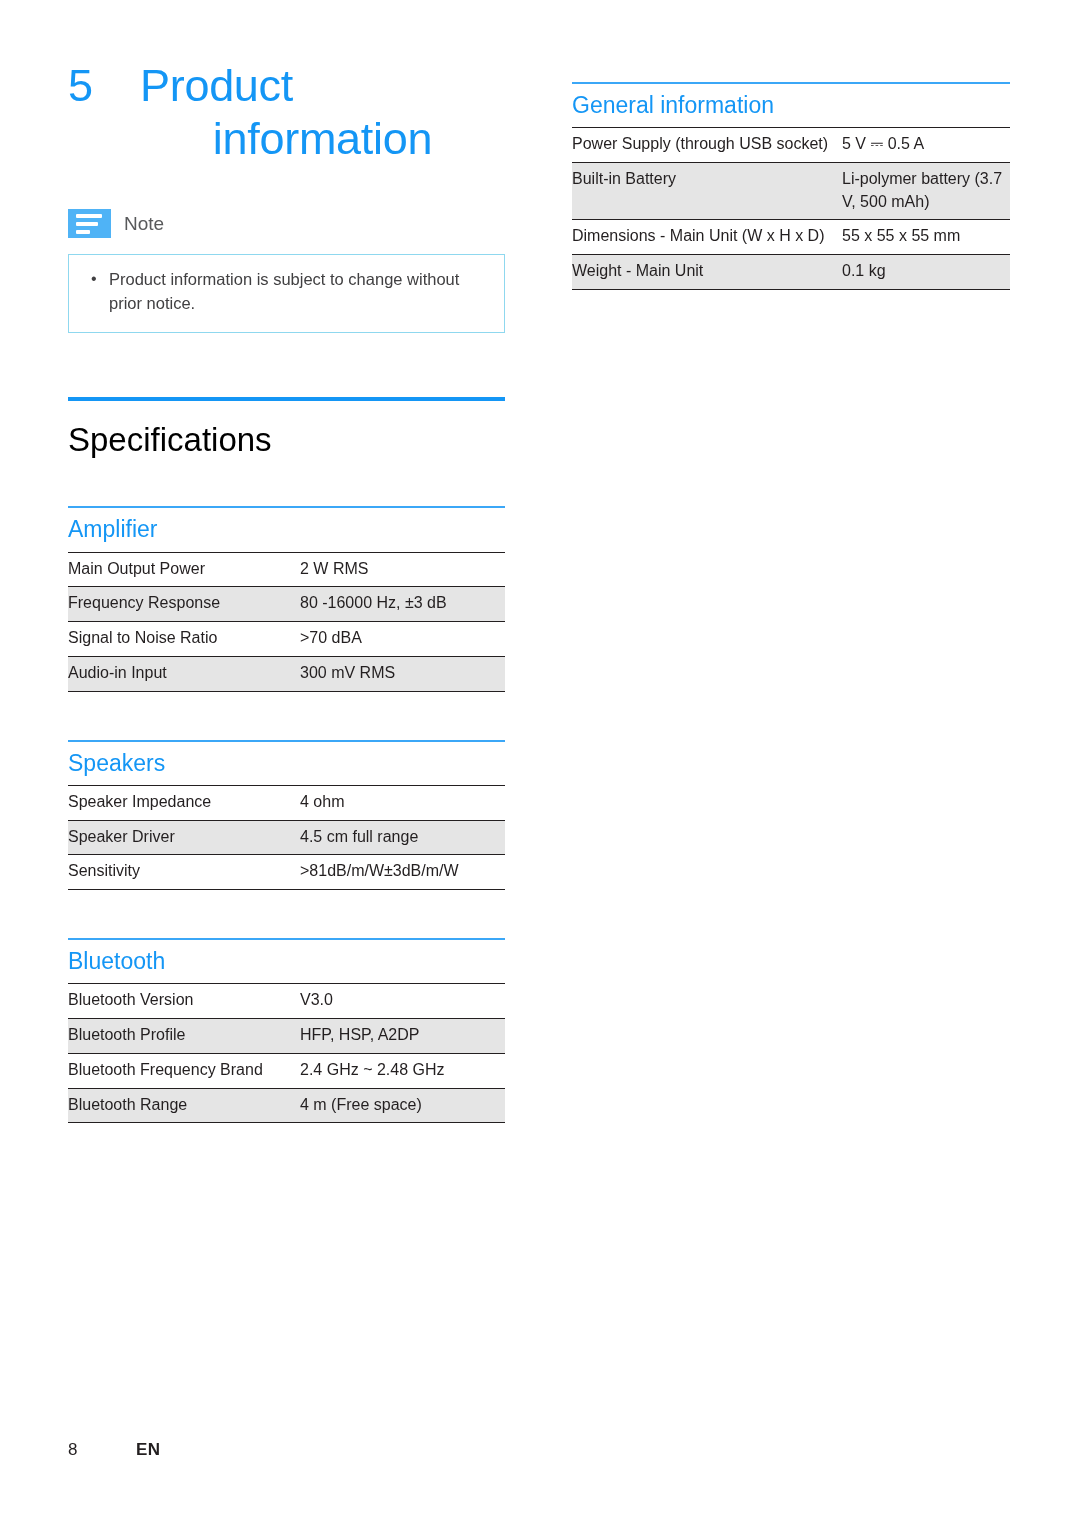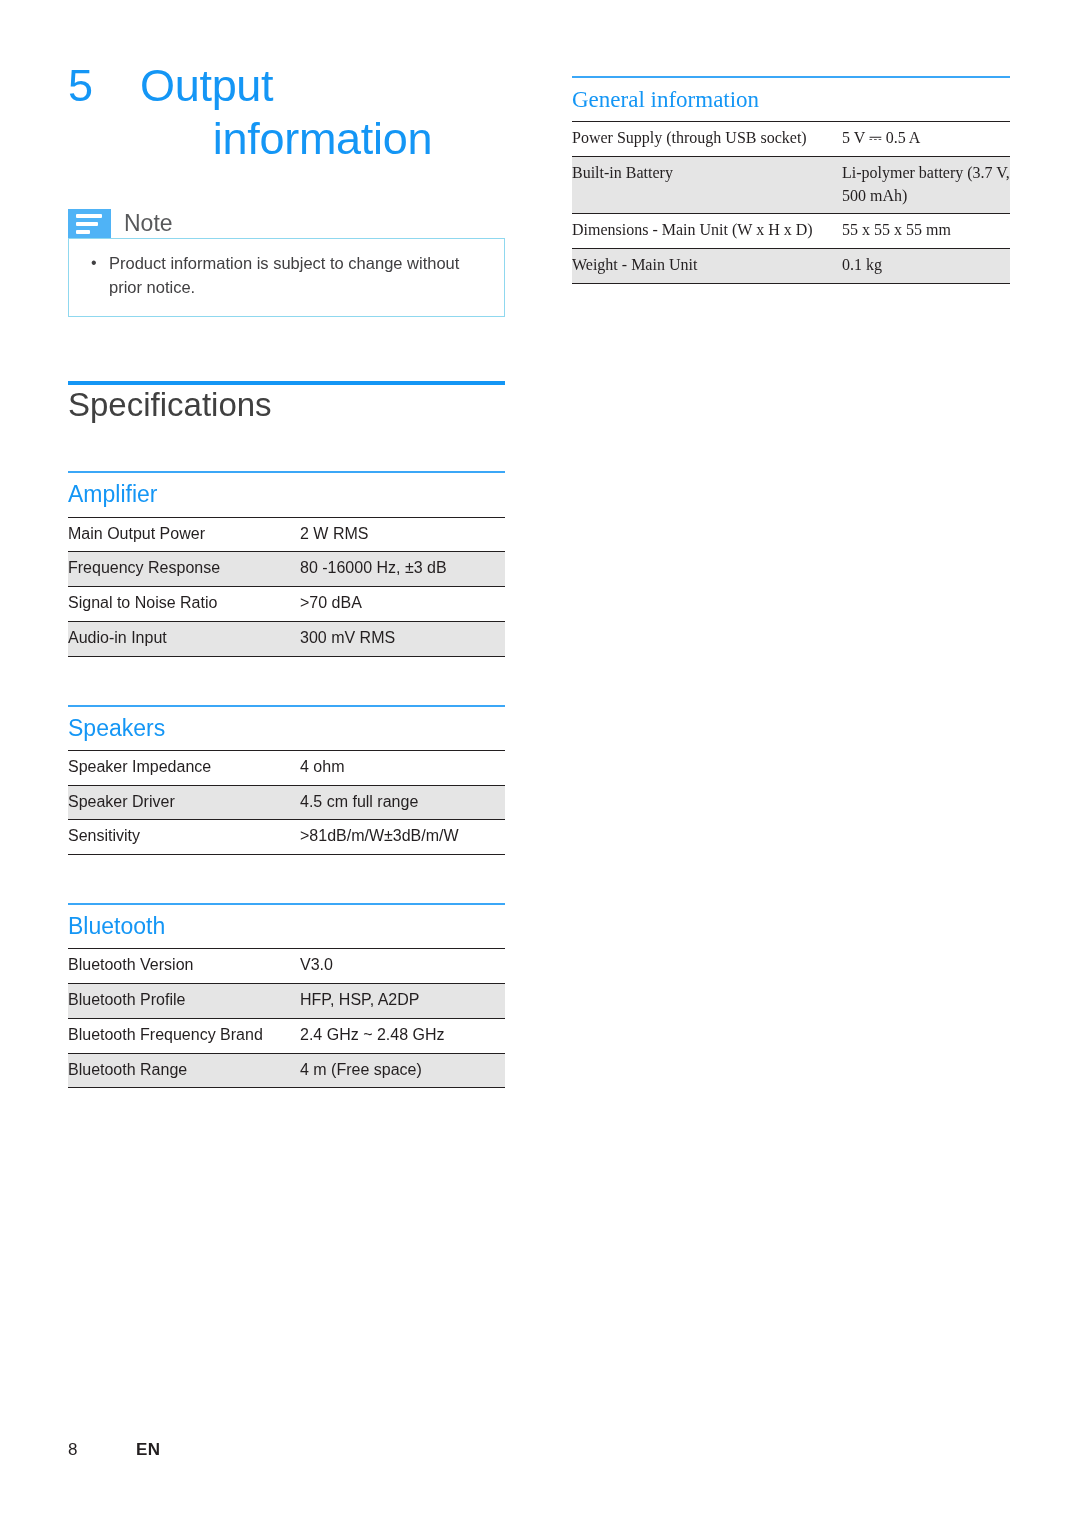--- a/index.html
+++ b/index.html
@@ -24,23 +24,22 @@
   
   .col-left {
     position: absolute;
     left: 68px;
     top: 60px;
     width: 437px;
   }
   .col-right {
     position: absolute;
     left: 572px;
-    top: 76px;
+    top: 82px;
     width: 438px;
-    font-family: Liberation Serif, serif;
   }
 
   
   .chapter {
     display: flex;
     align-items: flex-start;
     color: #1496f5;
     font-size: 45px;
     line-height: 1.17;
     font-weight: 400;
@@ -82,29 +81,30 @@
     background: #ffffff;
     height: 4px;
     margin: 2px 0;
     border-radius: 1px;
   }
   .note-icon i:nth-child(1) { width: 26px; }
   .note-icon i:nth-child(2) { width: 22px; }
   .note-icon i:nth-child(3) { width: 14px; }
   .note-label {
     margin-left: 13px;
-    font-size: 23px;
+    font-size: 19px;
     color: #58595b;
   }
   .note-body {
     border: 1px solid #8fd8ef;
     border-top: 1px solid #8fd8ef;
     padding: 13px 16px 16px 16px;
     box-sizing: border-box;
     min-height: 63px;
+    margin-top: 16px;
   }
   .note-list {
     margin: 0;
     padding: 0;
     list-style: none;
   }
   .note-list li {
     position: relative;
     padding-left: 24px;
     font-size: 16.5px;
@@ -120,24 +120,24 @@
     color: #414042;
   }
 
   
   .section-rule {
     height: 4px;
     background: #1496f5;
     width: 100%;
   }
   .section-title {
-    color: #404040;
+    color: #000000;
     font-size: 33px;
     line-height: 1.1;
-    padding-top: 2px;
+    padding-top: 21px;
     font-weight: 400;
   }
 
   
   .sub-rule {
     height: 2px;
     background: #3ba7f7;
     width: 100%;
   }
   .sub-title {
@@ -196,21 +196,21 @@
 </head>
 <body>
 
 <div class="page">
 
   <div class="col-left">
 
     <div class="chapter">
       <div class="chapter-num">5</div>
       <div class="chapter-title">
-        <span class="l1">Output</span>
+        <span class="l1">Product</span>
         <span class="l2">information</span>
       </div>
     </div>
 
     <div class="note-wrap">
       <div class="note-head">
         <div class="note-icon">
           <i></i>
           <i></i>
           <i></i>

